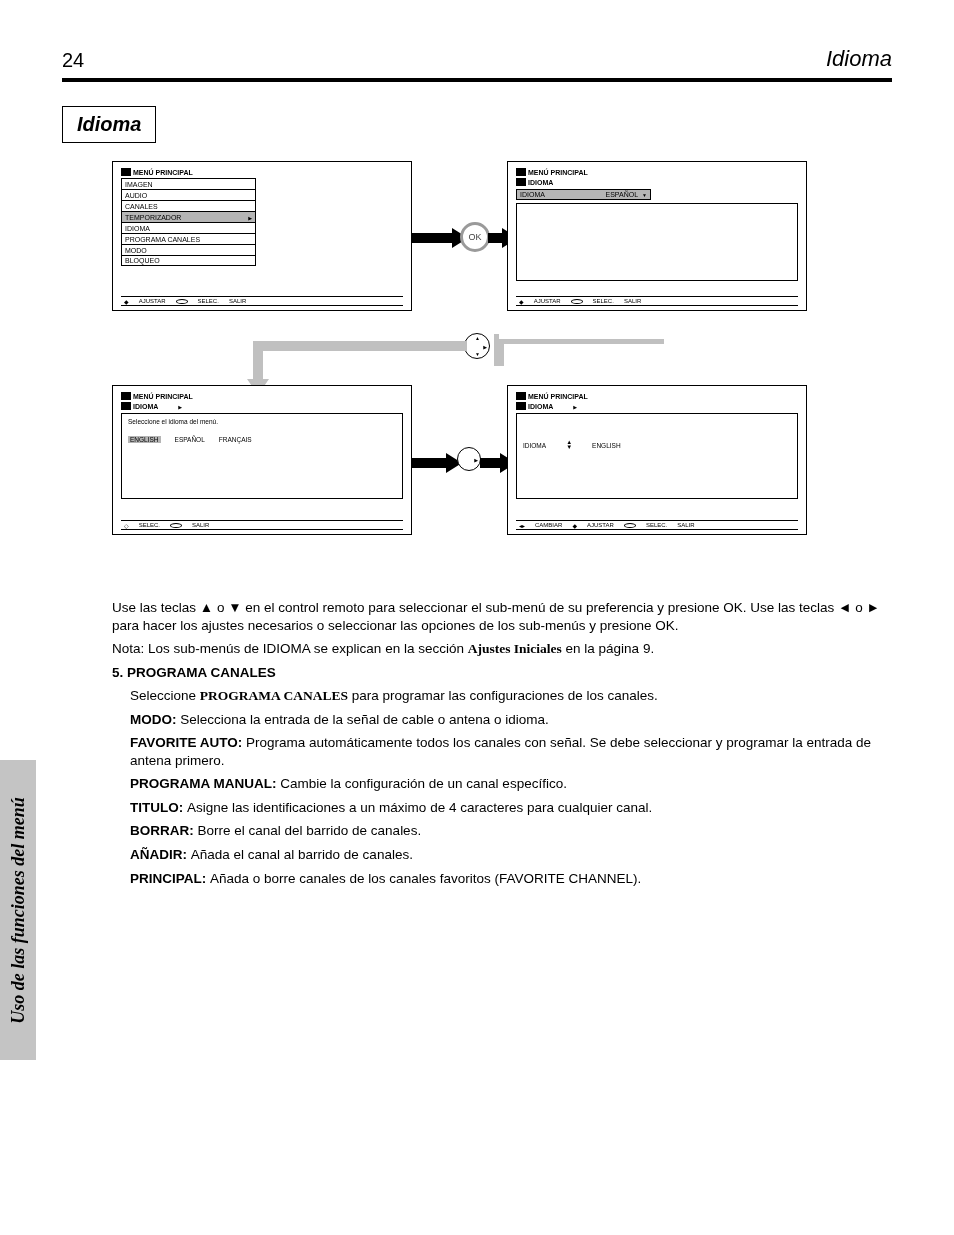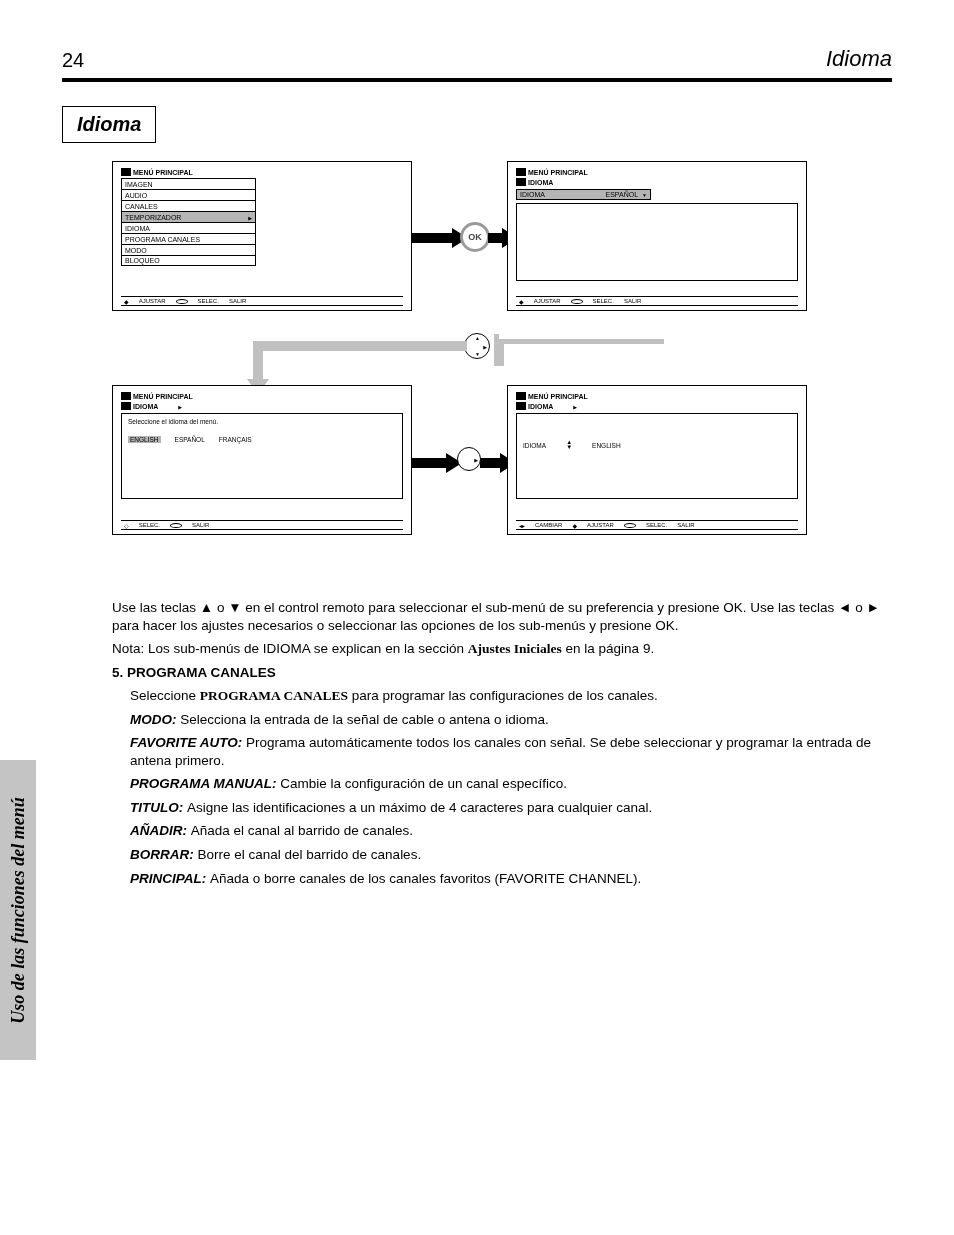--- a/index.html
+++ b/index.html
@@ -72,34 +72,34 @@
   }
   .dropdown-row.highlight { background: #b5b5b5; }
   .tri-right::after { content: "▶"; font-size: 5px; }
   .tri-down::after { content: "▼"; font-size: 5px; }
   
   .flow-arrow { position: absolute; }
   .ok-circle {
     position: absolute; width: 30px; height: 30px;
     border: 3px solid #9a9a9a; border-radius: 50%; background:#fff;
     display:flex; align-items:center; justify-content:center;
-    font-size: 9px; font-weight:bold; color:#444;
+    font-size: 9px; font-weight:normal; color:#444;
   }
   .nav-circle {
     position: absolute; width: 26px; height: 26px;
     border: 1px solid #000; border-radius: 50%; background:#fff;
   }
   .nav-circle .tri { position:absolute; font-size:5px; }
   
   .body-block { margin-top: 8px; margin-left: 50px; margin-right: 10px; font-size: 13.5px; line-height: 1.3; }
   .body-block p { margin: 0 1px 6px 0; }
   .body-block .indent { margin-left: 18px; }
   .label-run { font-weight: bold; font-family: Liberation Serif, serif; }
   .num-label { font-weight: bold; margin-top: 16px; }
-  .item-head { font-weight: bold; font-style: italic; }
+  .item-head { font-weight: bold; }
   
   .side-tab {
     position: absolute; left: 0; top: 760px; width: 36px; height: 300px;
     background: #c4c4c4; display: flex; align-items: center; justify-content: center;
   }
   .side-tab span {
     transform: rotate(-90deg); white-space: nowrap; font-family: "Times New Roman", serif;
     font-style: italic; font-weight: bold; font-size: 18px; color: #000;
   }
   .updn { display:inline-flex; flex-direction:column; align-items:center; font-size:6px; line-height:5px; }
@@ -287,22 +287,22 @@
     <p class="num-label">5. PROGRAMA CANALES</p>
     <p class="indent">
       <span>Seleccione </span><span class="label-run">PROGRAMA CANALES</span><span> para programar las configuraciones de los canales.</span>
     </p>
 
     <div class="indent" id="items-list">
         <p><span class="item-head">MODO: </span><span>Selecciona la entrada de la señal de cable o antena o idioma.</span></p>
         <p><span class="item-head">FAVORITE AUTO: </span><span>Programa automáticamente todos los canales con señal. Se debe seleccionar y programar la entrada de antena primero.</span></p>
         <p><span class="item-head">PROGRAMA MANUAL: </span><span>Cambie la configuración de un canal específico.</span></p>
         <p><span class="item-head">TITULO: </span><span>Asigne las identificaciones a un máximo de 4 caracteres para cualquier canal.</span></p>
+        <p><span class="item-head">BORRAR: </span><span>Borre el canal del barrido de canales.</span></p>
         <p><span class="item-head">AÑADIR: </span><span>Añada el canal al barrido de canales.</span></p>
-        <p><span class="item-head">BORRAR: </span><span>Borre el canal del barrido de canales.</span></p>
         <p><span class="item-head">PRINCIPAL: </span><span>Añada o borre canales de los canales favoritos (FAVORITE CHANNEL).</span></p>
       </div>
   </div>
 
 </div>
 
 <div class="side-tab">
     <span>Uso de las funciones del menú</span>
   </div>
 

